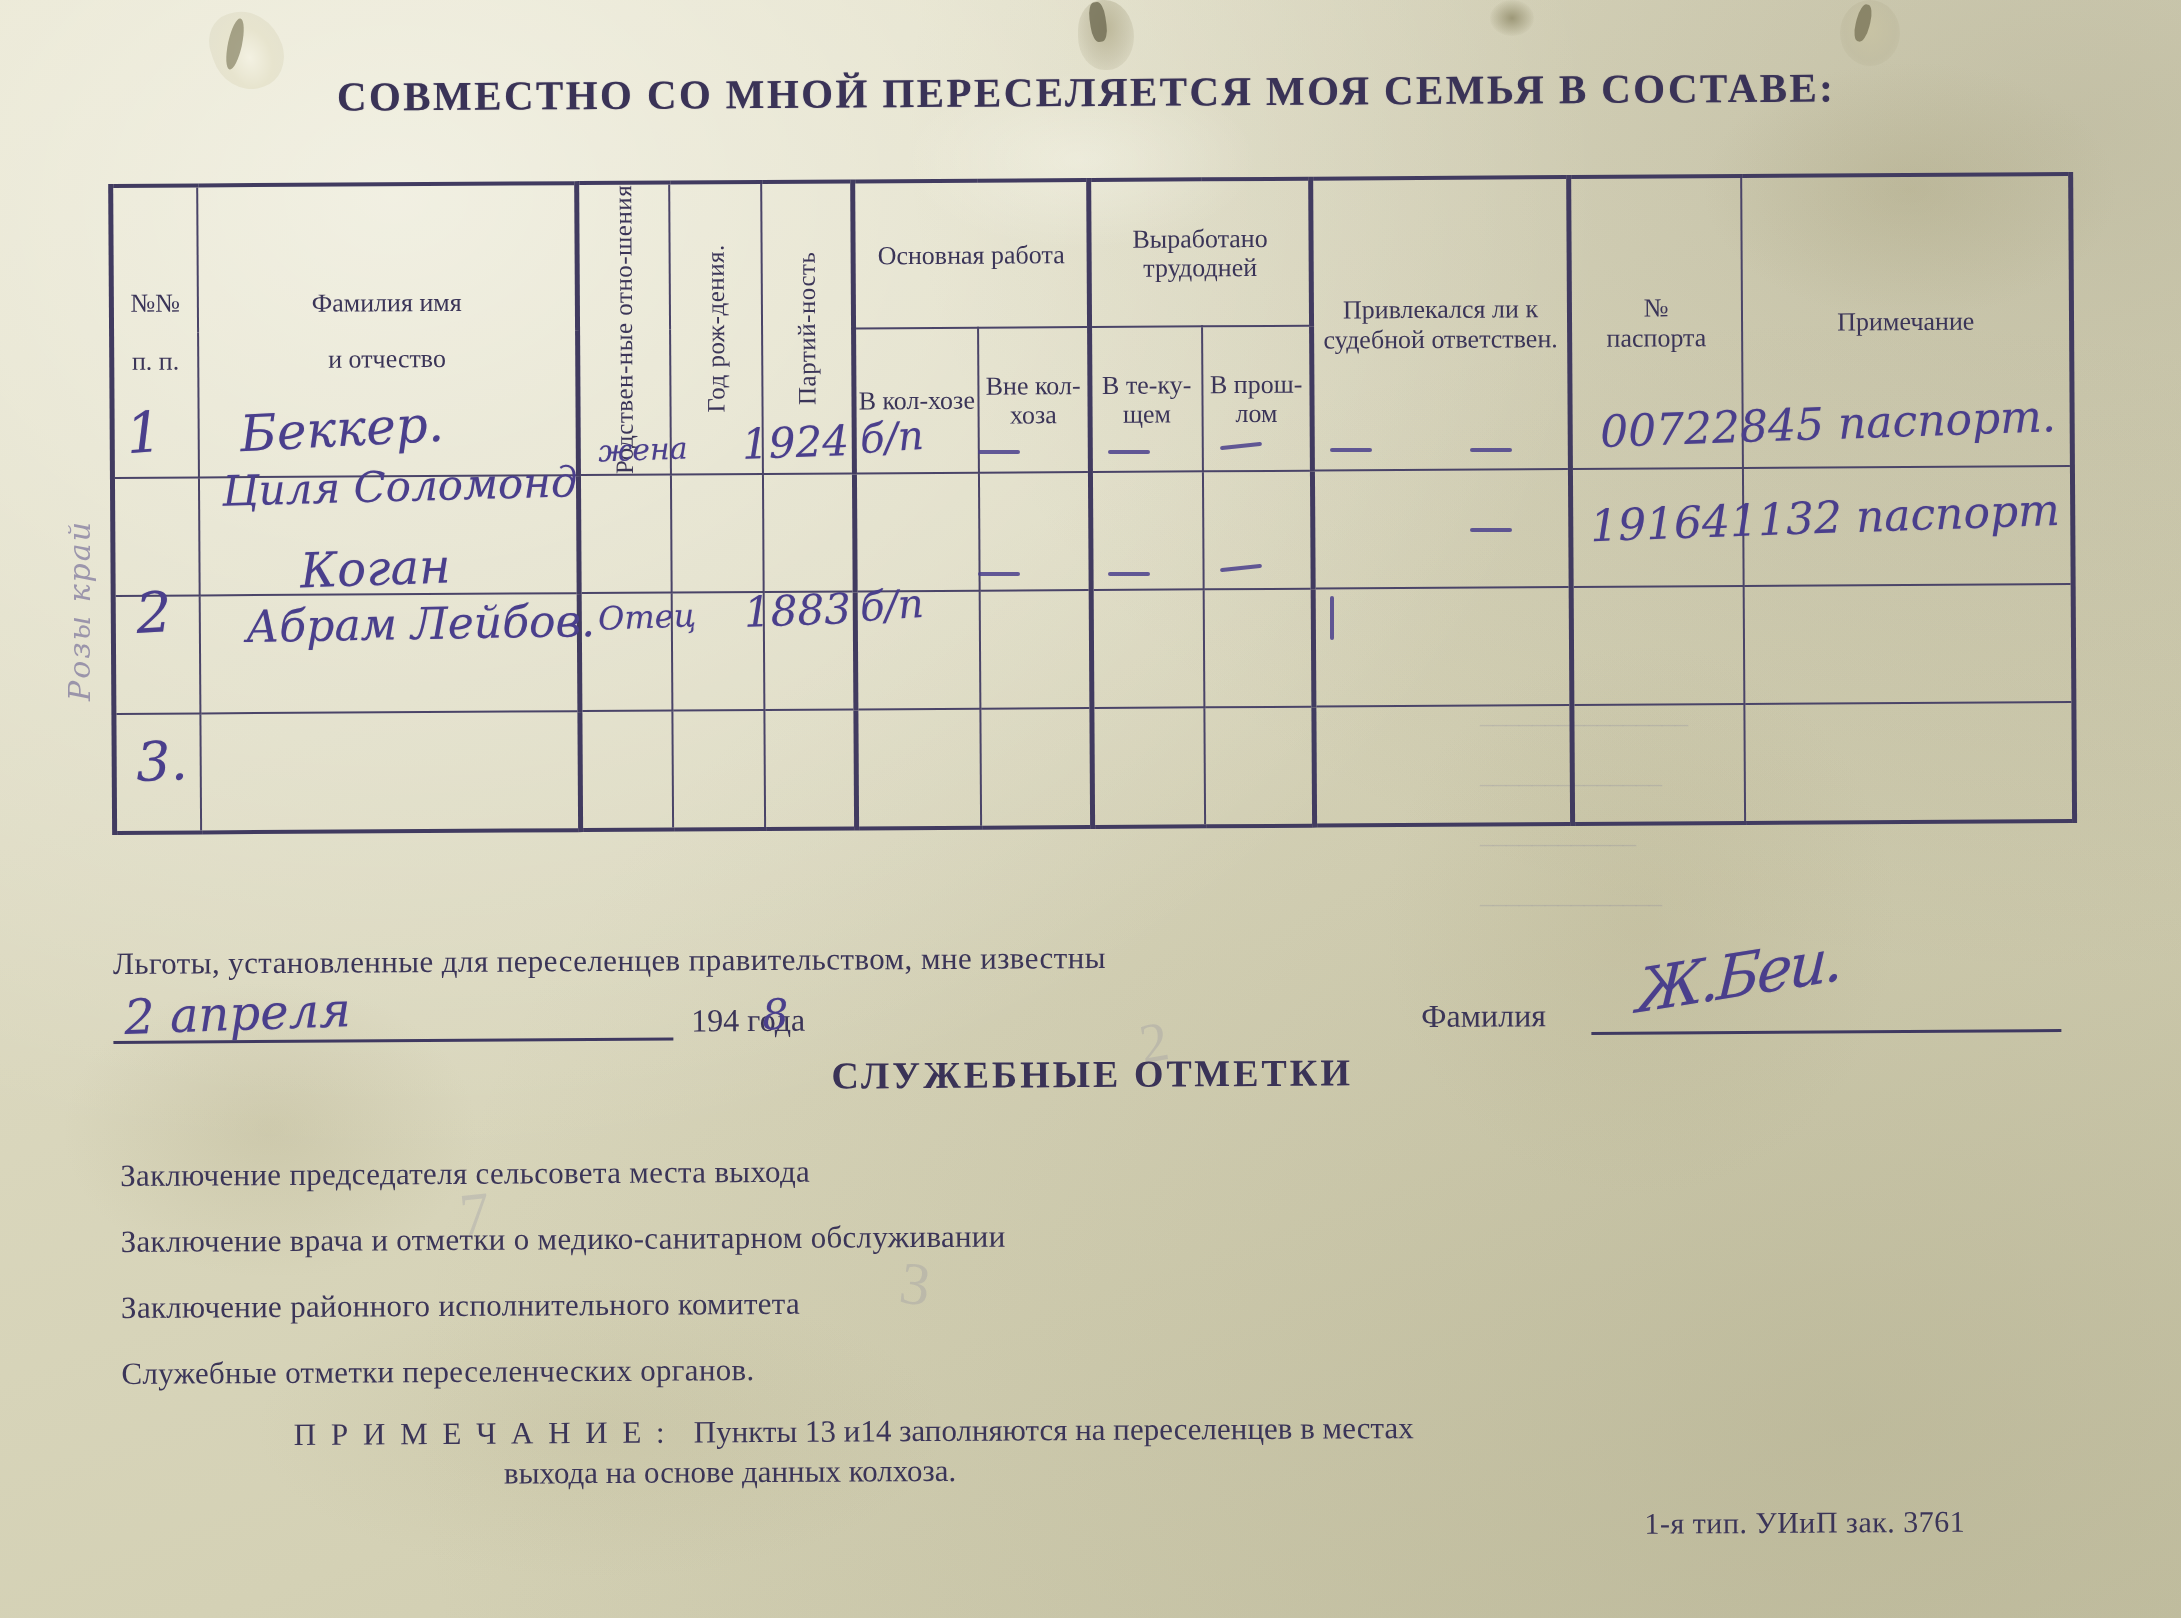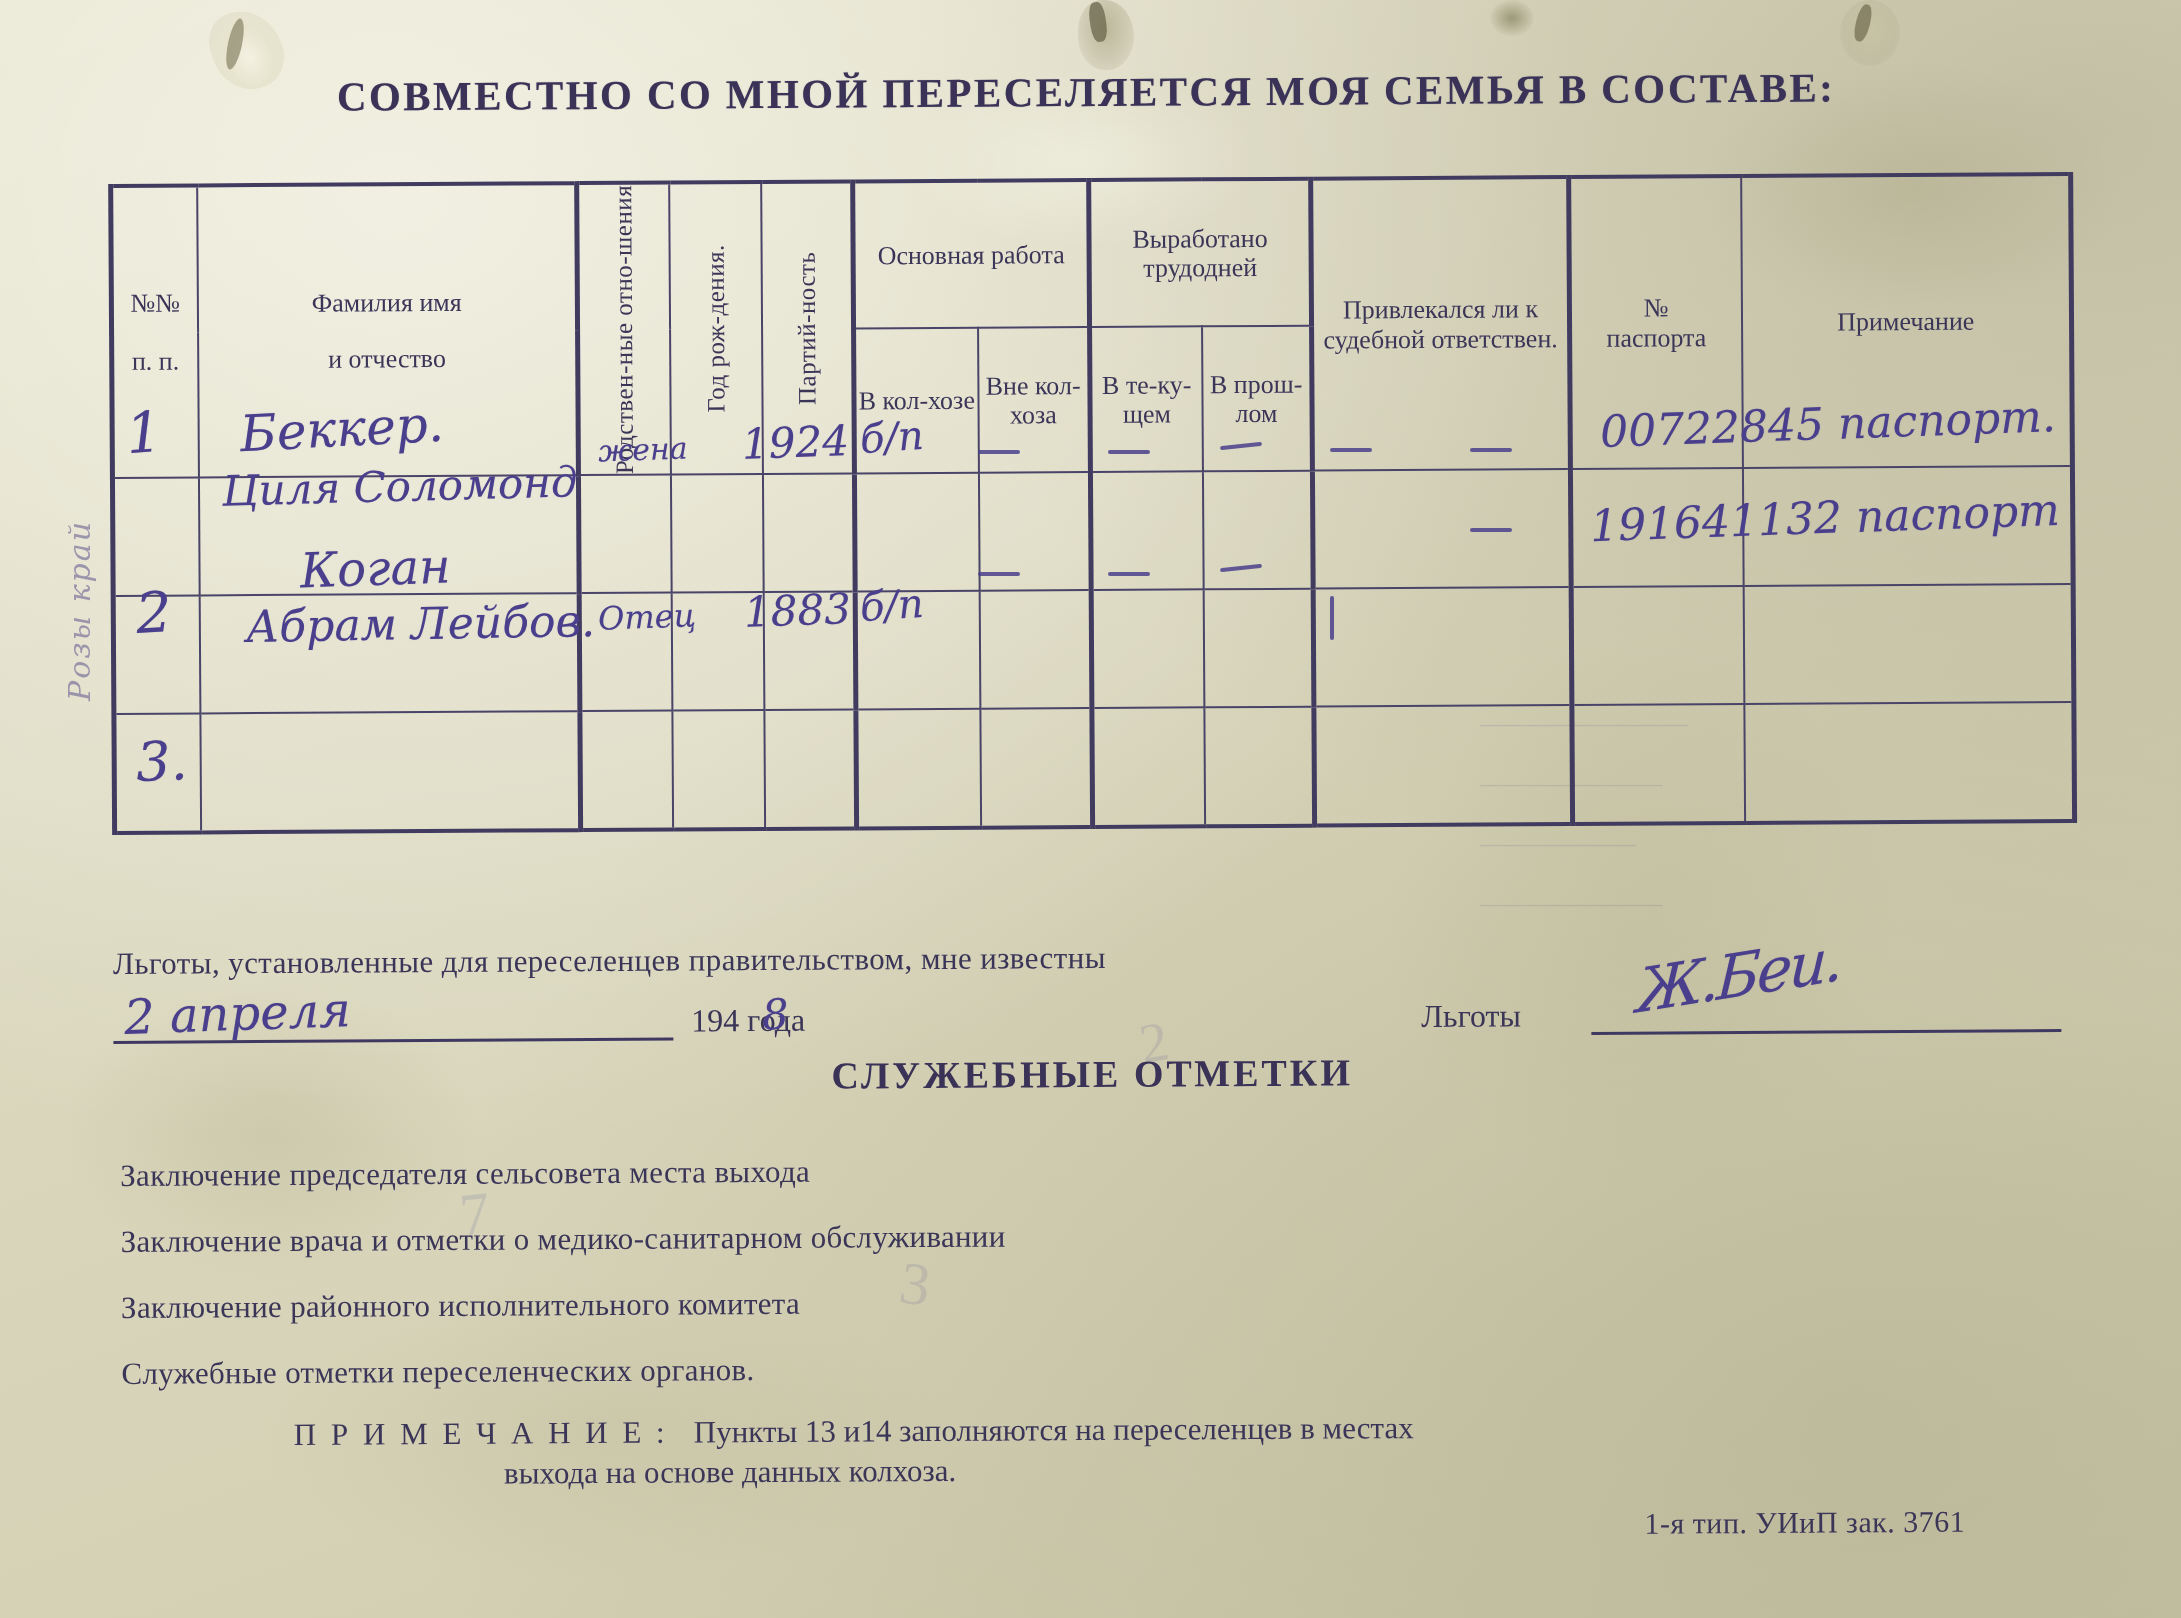--- a/index.html
+++ b/index.html
@@ -323,21 +323,21 @@
           <td class="thick-r" style="border-bottom:4px solid #413b60"></td>
           <td style="border-bottom:4px solid #413b60"></td>
           <td class="thick-r" style="border-bottom:4px solid #413b60"></td>
         </tr>
       </tbody>
     </table>
 
     <div class="line-text" id="privileges">Льготы, установленные для переселенцев правительством, мне известны</div>
     <div id="date-rule"></div>
     <div class="line-text" id="year-text">194    года</div>
-    <div class="line-text" id="sign-label">Льготы</div>
+    <div class="line-text" id="sign-label">Фамилия</div>
     <div id="sign-rule"></div>
 
     <div id="sec-title">СЛУЖЕБНЫЕ ОТМЕТКИ</div>
 
     <div class="line-text note-line" id="n1">Заключение председателя сельсовета места выхода</div>
     <div class="line-text note-line" id="n2">Заключение врача и отметки о медико-санитарном обслуживании</div>
     <div class="line-text note-line" id="n3">Заключение районного исполнительного комитета</div>
     <div class="line-text note-line" id="n4">Служебные отметки переселенческих органов.</div>
 
     <div class="line-text" id="primech-label">П Р И М Е Ч А Н И Е :</div>

